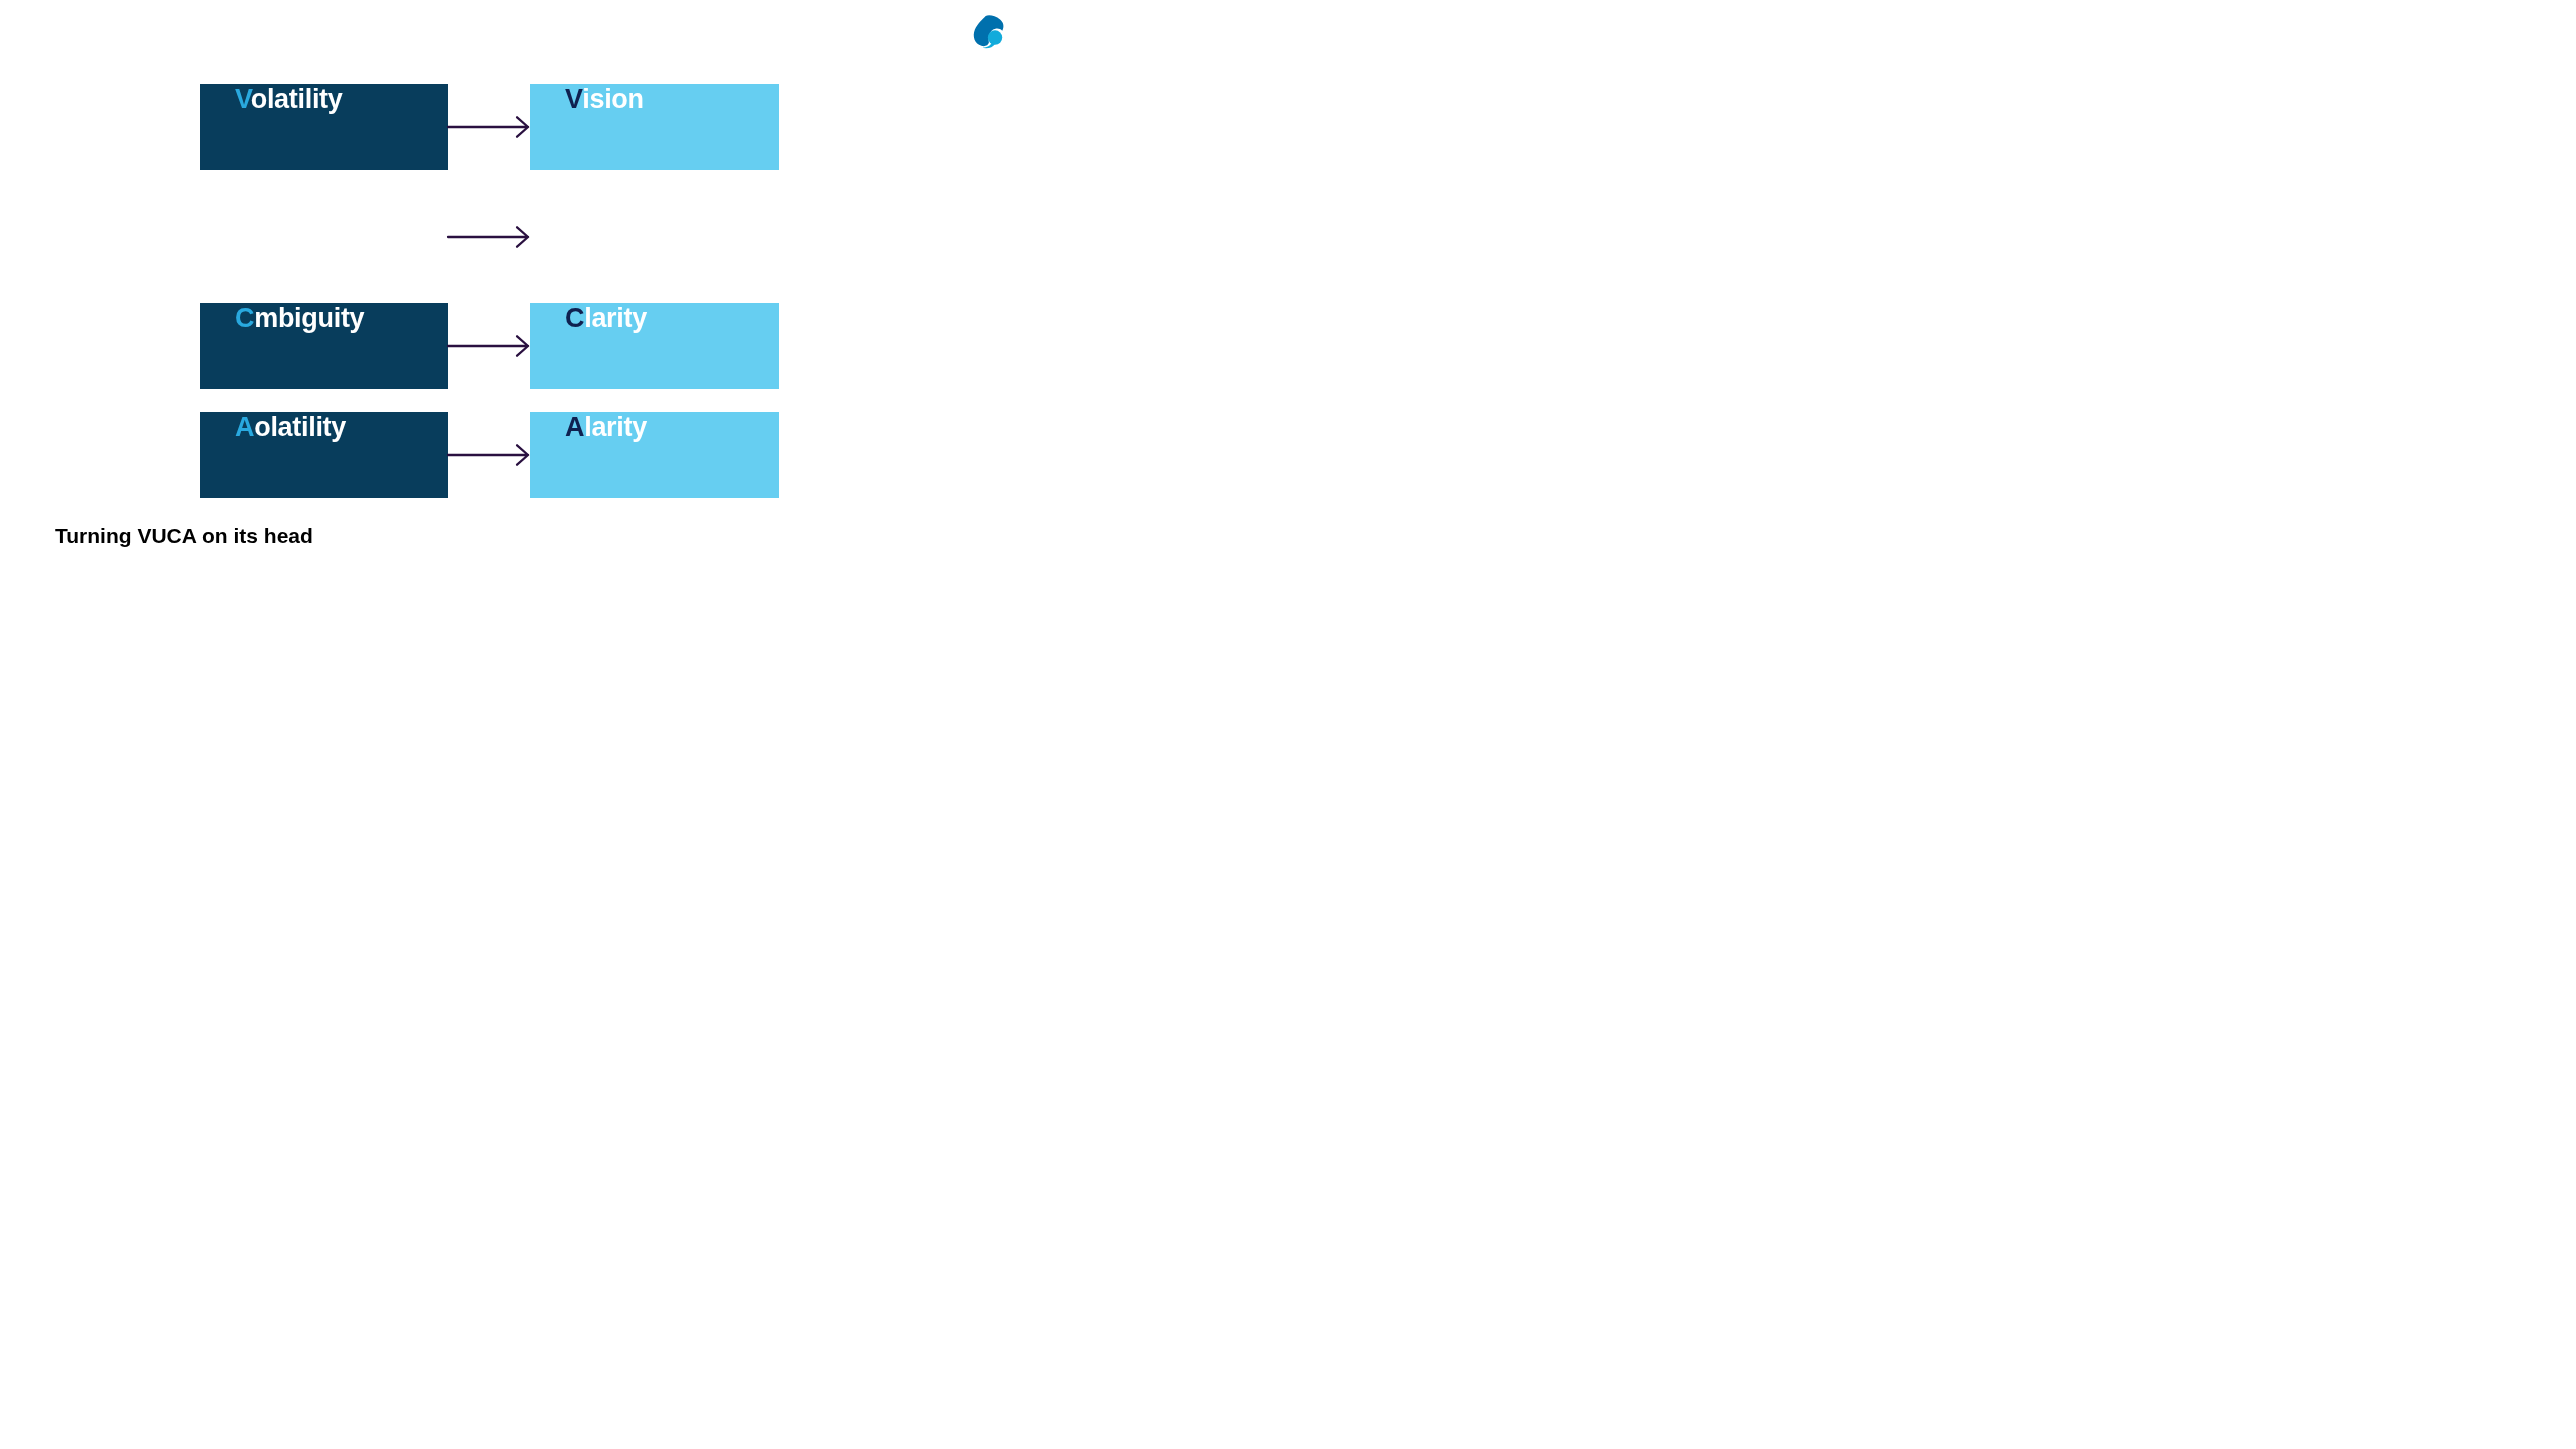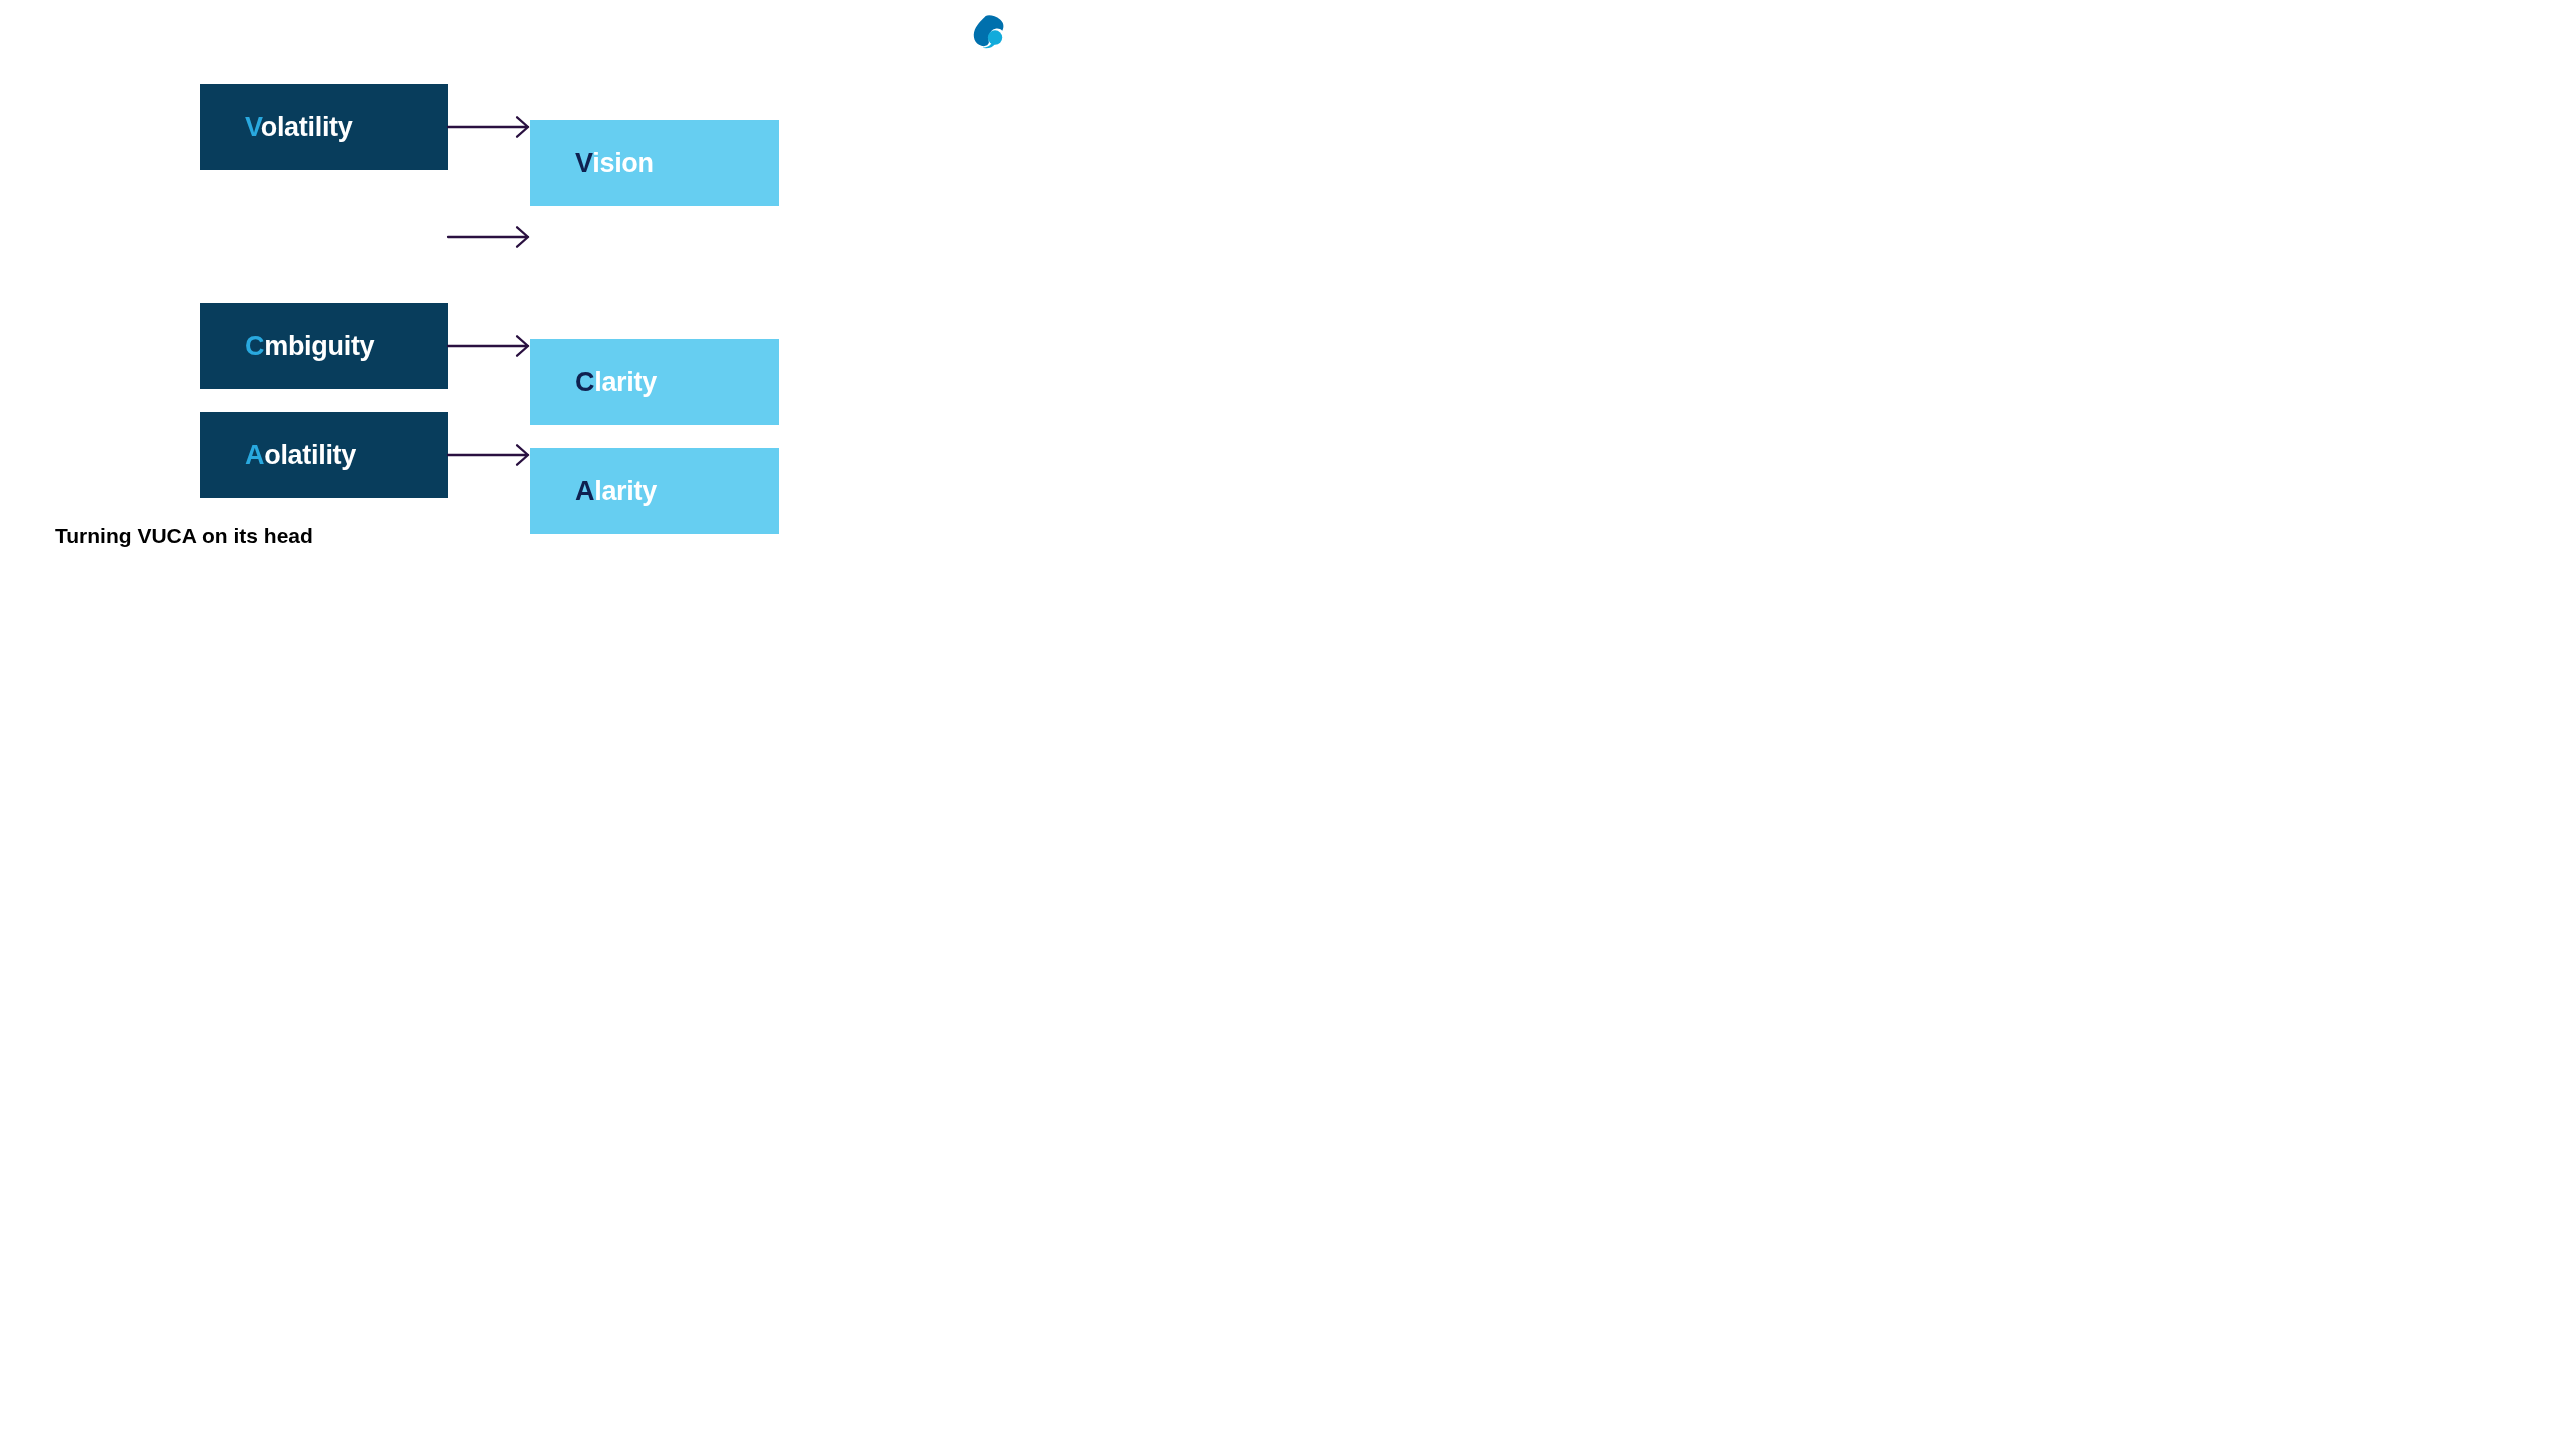--- a/index.html
+++ b/index.html
@@ -26,31 +26,30 @@
     position:absolute;
     left:0;
     width:100%;
     height:86px;
   }
   .box{
     position:absolute;
     top:0;
     height:86px;
     display:flex;
-    align-items:center;
     box-sizing:border-box;
-    padding-left:45px;
+    padding-left:35px;
     font-size:27px;
     font-weight:bold;
     letter-spacing:-0.3px;
     color:#ffffff;
     white-space:nowrap;
   }
   .box.from{left:200px;width:248px;background:var(--dark-box);}
-  .box.to{left:530px;width:249px;background:var(--light-box);margin-top:36px;}
+  .box.to{left:530px;width:249px;background:var(--light-box);}
   .box.from .initial{color:var(--initial-on-dark);}
   .box.to .initial{color:var(--initial-on-light);}
   .arrow{
     position:absolute;
     left:448px;
     top:30px;
     width:82px;
     height:26px;
     overflow:visible;
   }

